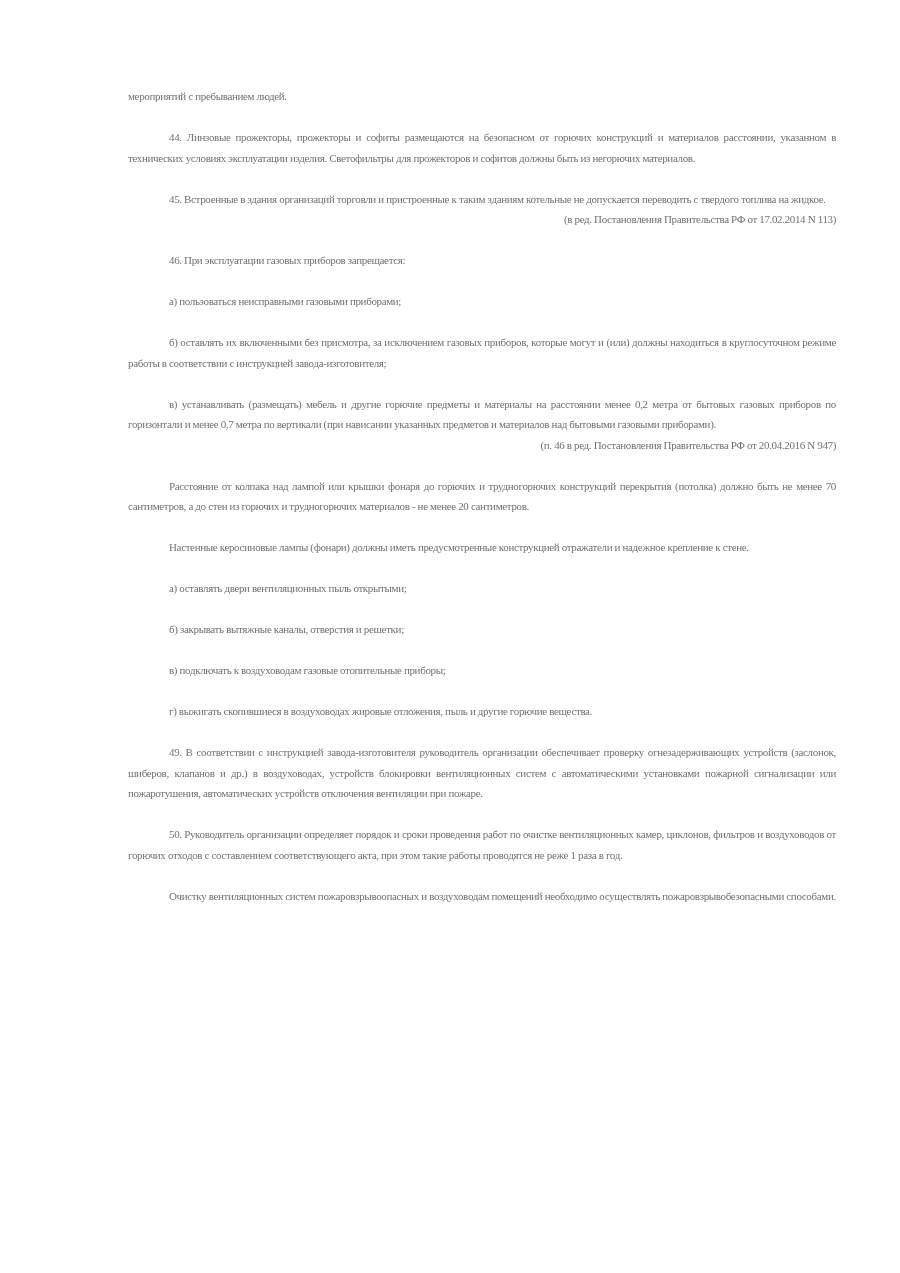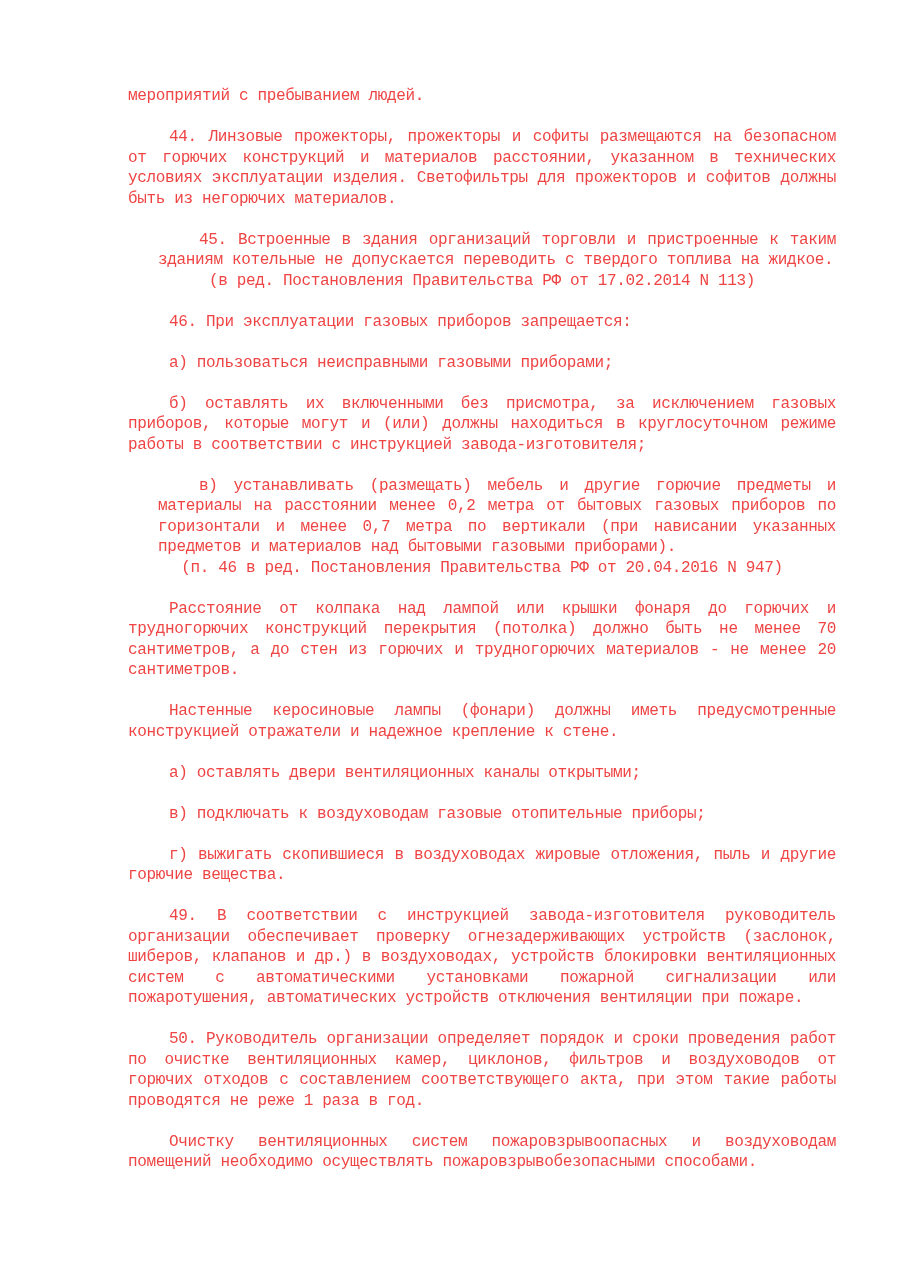--- a/index.html
+++ b/index.html
@@ -11,42 +11,41 @@
       width: 900px;
       height: 1273px;
       position: relative;
       overflow: hidden;
     }
     .page {
       position: absolute;
       left: 128px;
       top: 86px;
       width: 708px;
-      font-family: Liberation Mono, monospace;
-      font-size: 16px;
+      font-family: Liberation Serif, serif;
+      font-size: 11px;
       line-height: 20.5px;
-      color: #ef4444;
+      color: #737373;
       letter-spacing: -0.35px;
     }
     .p {
       margin: 0 0 20.5px 0;
       text-align: justify;
       text-indent: 41px;
     }
     .p.noindent {
       text-indent: 0;
     }
     .p.tight {
       margin-bottom: 0;
-      margin-left: 30px;
     }
     .note {
       margin: 0 0 20.5px 0;
       text-indent: 0;
-      text-align: center;
+      text-align: right;
     }
   </style>
 </head>
 <body>
 
 <div class="page">
   <p class="p noindent">мероприятий с пребыванием людей.</p>
 
   <p class="p">44. Линзовые прожекторы, прожекторы и софиты размещаются на безопасном от горючих конструкций и материалов расстоянии, указанном в технических условиях эксплуатации изделия. Светофильтры для прожекторов и софитов должны быть из негорючих материалов.</p>
 
@@ -55,21 +54,22 @@
 
   <p class="p">46. При эксплуатации газовых приборов запрещается:</p>
   <p class="p">а) пользоваться неисправными газовыми приборами;</p>
   <p class="p">б) оставлять их включенными без присмотра, за исключением газовых приборов, которые могут и (или) должны находиться в круглосуточном режиме работы в соответствии с инструкцией завода-изготовителя;</p>
   <p class="p tight">в) устанавливать (размещать) мебель и другие горючие предметы и материалы на расстоянии менее 0,2 метра от бытовых газовых приборов по горизонтали и менее 0,7 метра по вертикали (при нависании указанных предметов и материалов над бытовыми газовыми приборами).</p>
   <p class="note">(п. 46 в ред. Постановления Правительства РФ от 20.04.2016 N 947)</p>
 
   <p class="p">Расстояние от колпака над лампой или крышки фонаря до горючих и трудногорючих конструкций перекрытия (потолка) должно быть не менее 70 сантиметров, а до стен из горючих и трудногорючих материалов - не менее 20 сантиметров.</p>
   <p class="p">Настенные керосиновые лампы (фонари) должны иметь предусмотренные конструкцией отражатели и надежное крепление к стене.</p>
 
-  <p class="p">а) оставлять двери вентиляционных каналы открытыми;</p>
+  <p class="p">а) оставлять двери вентиляционных пыль открытыми;</p>
+  <p class="p">б) закрывать вытяжные каналы, отверстия и решетки;</p>
   <p class="p">в) подключать к воздуховодам газовые отопительные приборы;</p>
   <p class="p">г) выжигать скопившиеся в воздуховодах жировые отложения, пыль и другие горючие вещества.</p>
 
   <p class="p">49. В соответствии с инструкцией завода-изготовителя руководитель организации обеспечивает проверку огнезадерживающих устройств (заслонок, шиберов, клапанов и др.) в воздуховодах, устройств блокировки вентиляционных систем с автоматическими установками пожарной сигнализации или пожаротушения, автоматических устройств отключения вентиляции при пожаре.</p>
 
   <p class="p">50. Руководитель организации определяет порядок и сроки проведения работ по очистке вентиляционных камер, циклонов, фильтров и воздуховодов от горючих отходов с составлением соответствующего акта, при этом такие работы проводятся не реже 1 раза в год.</p>
   <p class="p">Очистку вентиляционных систем пожаровзрывоопасных и воздуховодам помещений необходимо осуществлять пожаровзрывобезопасными способами.</p>
 </div>
 
 </body></html>

